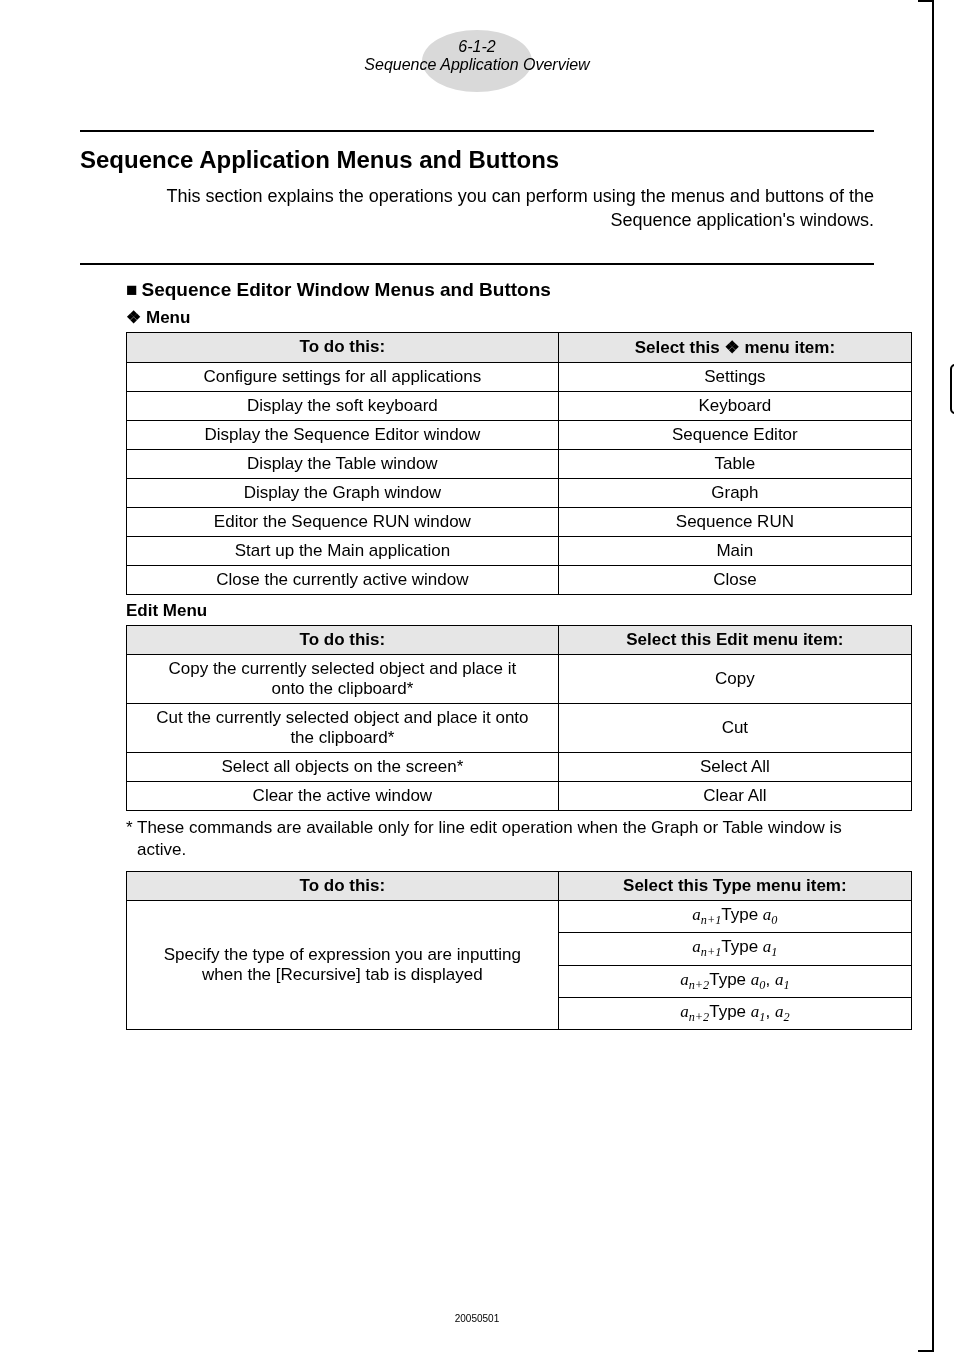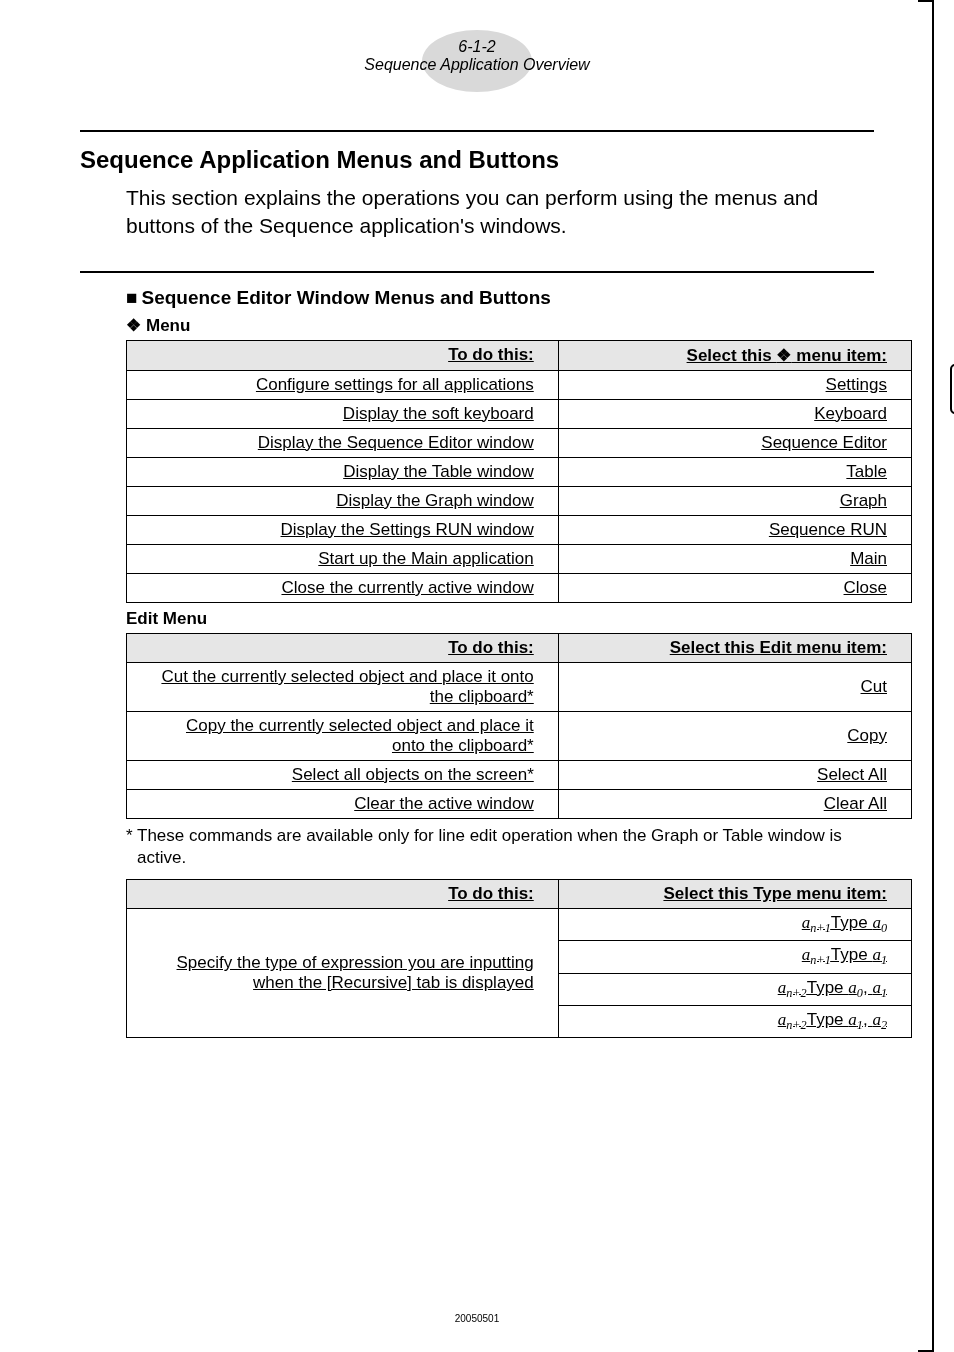--- a/index.html
+++ b/index.html
@@ -88,46 +88,46 @@
   hr.sep {
     border: none;
     border-top: 2px solid #000;
     margin: 30px 0 14px 0;
   }
   h2.main-heading {
     font-size: 24px;
     margin: 0 0 10px 0;
   }
   p.intro {
-    font-size: 21px;
+    font-size: 18px;
     margin: 0 0 10px 46px;
     line-height: 1.35;
+    text-align: right;
   }
   .section-heading {
     font-size: 19px;
     font-weight: bold;
     margin: 10px 0 4px 46px;
   }
   .subheading {
     font-size: 17px;
     font-weight: bold;
     margin: 6px 0 4px 46px;
   }
   table.data {
     border-collapse: collapse;
     width: 786px;
     margin-left: 46px;
     font-size: 17px;
   }
   table.data th, table.data td {
     border: 1px solid #000;
     padding: 4px 24px;
-    text-align: right;
+    text-align: center;
     vertical-align: middle;
-    text-decoration: underline;
   }
   table.data th {
     background: #e6e6e6;
     font-weight: bold;
   }
   .footnote {
     font-size: 17px;
     margin: 6px 0 10px 46px;
     text-indent: -11px;
     padding-left: 11px;
@@ -234,21 +234,21 @@
         </tr>
     <tr>
           <td>Display the Table window</td>
           <td>Table</td>
         </tr>
     <tr>
           <td>Display the Graph window</td>
           <td>Graph</td>
         </tr>
     <tr>
-          <td>Display the Settings RUN window</td>
+          <td>Editor the Sequence RUN window</td>
           <td>Sequence RUN</td>
         </tr>
     <tr>
           <td>Start up the Main application</td>
           <td>Main</td>
         </tr>
     <tr>
           <td>Close the currently active window</td>
           <td>Close</td>
         </tr>
@@ -256,26 +256,26 @@
     </table>
 
   <div class="subheading">Edit Menu</div>
   <table class="data">
     <tbody>
         <tr>
       <th class="col-left">To do this:</th>
       <th>Select this Edit menu item:</th>
     </tr>
     <tr>
+          <td>Copy the currently selected object and place it onto the clipboard*</td>
+          <td>Copy</td>
+        </tr>
+    <tr>
           <td>Cut the currently selected object and place it onto the clipboard*</td>
           <td>Cut</td>
-        </tr>
-    <tr>
-          <td>Copy the currently selected object and place it onto the clipboard*</td>
-          <td>Copy</td>
         </tr>
     <tr>
           <td>Select all objects on the screen*</td>
           <td>Select All</td>
         </tr>
     <tr>
           <td>Clear the active window</td>
           <td>Clear All</td>
         </tr>
   </tbody>

